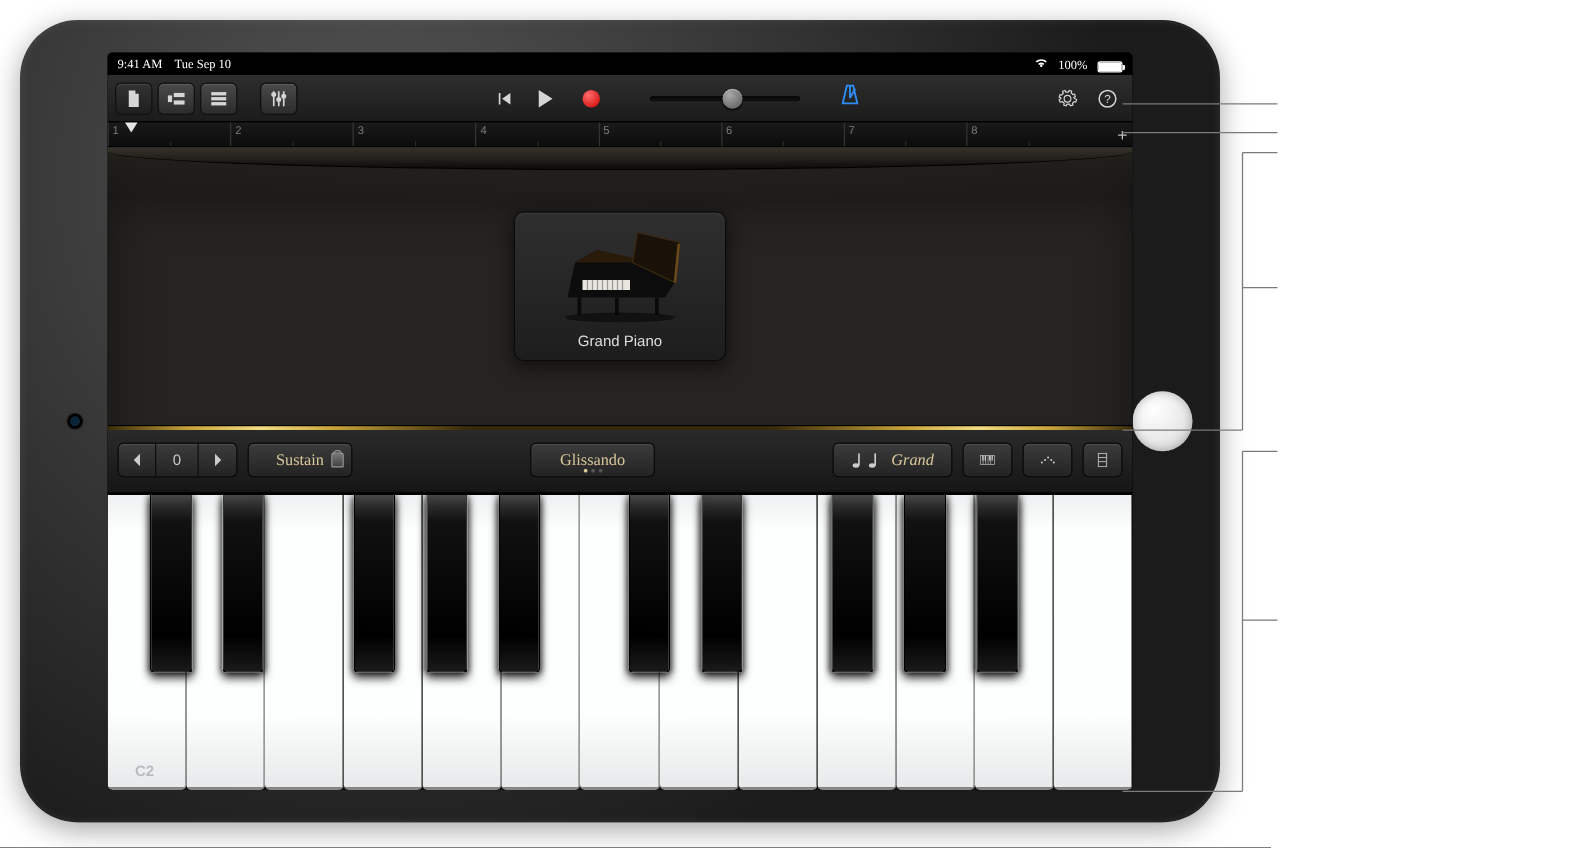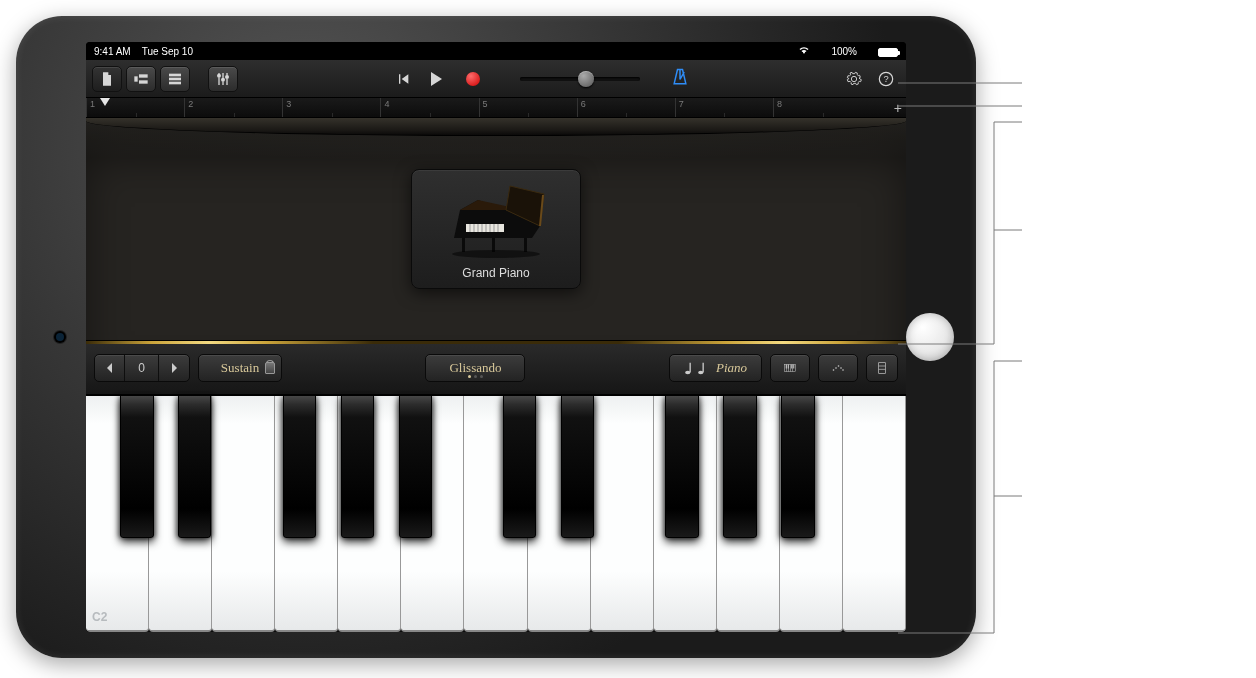--- a/index.html
+++ b/index.html
@@ -43,22 +43,23 @@
     display:flex;flex-direction:column;
   }
 
   
   .status-bar{
     height:18px;
     display:flex;justify-content:space-between;align-items:center;
     padding:0 8px;
     color:#fff;font-size:10px;font-weight:500;
     background:#000;
-  }
-  .status-right{display:flex;align-items:flex-end;gap:21px;}
+    font-family:Liberation Serif, serif;
+  }
+  .status-right{display:flex;align-items:flex-end;gap:8px;}
   .wifi svg{width:12px;height:10px;fill:#fff;}
   .battery{
     width:20px;height:9px;border:1px solid #fff;border-radius:2px;position:relative;
     background:linear-gradient(to right,#fff 100%,transparent 0);
   }
   .battery::after{content:"";position:absolute;right:-3px;top:2px;width:2px;height:4px;background:#fff;border-radius:0 1px 1px 0;}
 
   
   .control-bar{
     height:38px;
@@ -192,21 +193,21 @@
     border-top:2px solid #000;display:flex;
     box-shadow:inset 0 18px 22px rgba(0,0,0,.85);
   }
   .white-key{
     flex:1;position:relative;
     background:linear-gradient(#eef0f1 0%,#fdfefe 12%,#fdfefe 75%,#e7e9ea 100%);
     border-right:1px solid #999;border-bottom:2px solid #888;border-radius:0 0 4px 4px;
     cursor:pointer;
   }
   .white-key:last-child{border-right:none;}
-  .white-key .lbl{position:absolute;left:6px;bottom:6px;color:#b7bbbe;font-size:12px;font-weight:600;}
+  .white-key .lbl{position:absolute;left:22px;bottom:6px;color:#b7bbbe;font-size:12px;font-weight:600;}
   .black-keys{position:absolute;left:0;top:0;right:0;height:60%;pointer-events:none;}
   .black-key{
     position:absolute;top:0;width:4.1%;height:100%;
     background:linear-gradient(#474747 0%,#2c2c2c 6%,#111 15%,#000 80%,#1a1a1a 100%);
     border:1px solid #000;border-top:none;border-radius:0 0 3px 3px;
     box-shadow:0 4px 8px rgba(0,0,0,.8), -2px 0 4px rgba(0,0,0,.35), 2px 0 4px rgba(0,0,0,.35);
     pointer-events:auto;cursor:pointer;
   }
 
   
@@ -404,21 +405,21 @@
           <span class="note-icons">
             <svg viewBox="0 0 12 16">
                 <ellipse cx="4" cy="13" rx="3" ry="2"></ellipse>
                 <rect x="6" y="2" width="1.5" height="11"></rect>
               </svg>
             <svg viewBox="0 0 12 16">
                 <ellipse cx="4" cy="13" rx="3" ry="2"></ellipse>
                 <rect x="6" y="2" width="1.5" height="11"></rect>
               </svg>
           </span>
-          <span style="font-style:italic;font-family:'Brush Script MT',cursive;font-size:13px;color:#d8c89a">Piano</span>
+          <span style="font-style:italic;font-family:'Brush Script MT',cursive;font-size:13px;color:#d8c89a">Grand</span>
         </div>
 
         <div class="seg">
           <div class="s" style="min-width:38px">
             <svg viewBox="0 0 24 16" width="22">
               <rect x="1" y="1" width="22" height="14" fill="none" stroke="#ccc"></rect>
               <line x1="5" y1="1" x2="5" y2="15" stroke="#ccc"></line>
                 <line x1="9" y1="1" x2="9" y2="15" stroke="#ccc"></line>
               <line x1="13" y1="1" x2="13" y2="15" stroke="#ccc"></line>
                 <line x1="17" y1="1" x2="17" y2="15" stroke="#ccc"></line>

